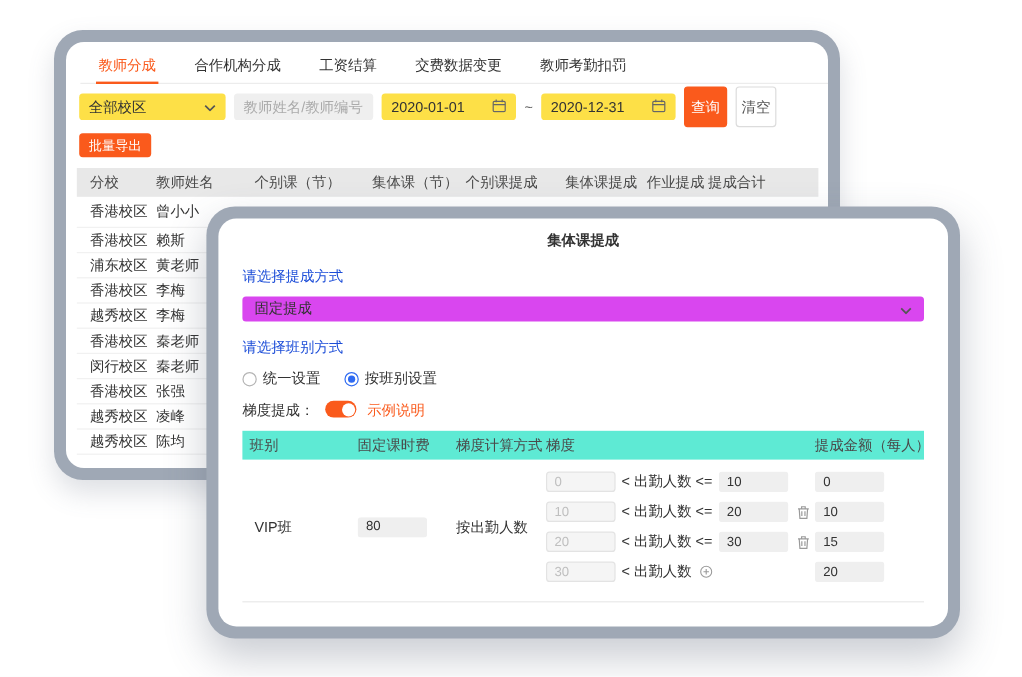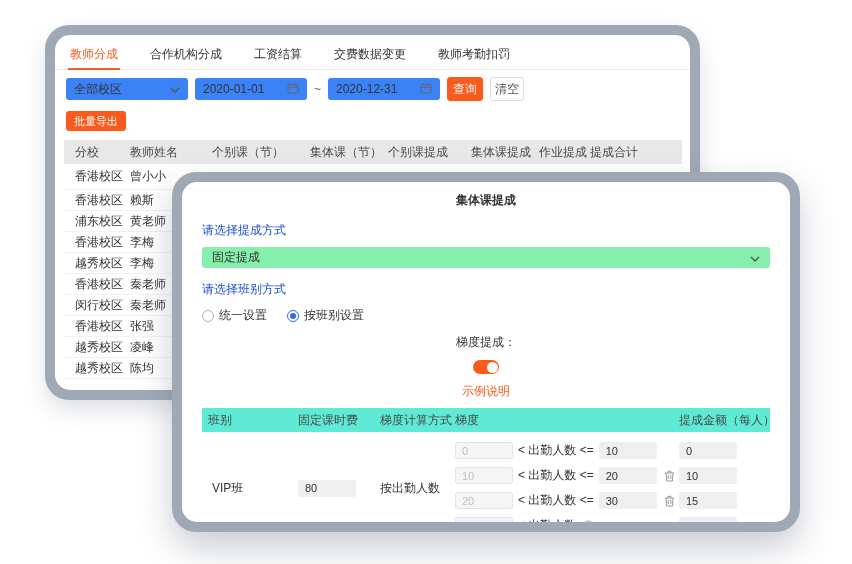--- a/index.html
+++ b/index.html
@@ -9,69 +9,69 @@
 
   
   .frame { position:absolute; background:#9fa8b5; border-radius:24px; }
   .frame-back  { left:45px; top:25px; width:655px; height:375px;
                  box-shadow:0 10px 22px rgba(90,100,120,.20); }
   .frame-front { left:172px; top:172px; width:628px; height:360px;
                  box-shadow:0 16px 34px rgba(80,90,110,.30); z-index:5; }
   .inner { position:absolute; inset:10px; background:#fff; border-radius:15px; overflow:hidden; }
 
   
-  .tabs-bar { position:absolute; top:0; left:0; right:0; height:35px;
+  .tabs-bar { position:absolute; top:0; left:12px; right:0; height:35px;
               border-bottom:1px solid #ececec; display:flex; gap:28px;
               padding-left:13px; align-items:stretch; }
   .tab { font-size:12px; color:#333; padding:11px 2px 0; cursor:default; }
   .tab.active { color:#fa5a1c; border-bottom:2px solid #fa5a1c; margin-bottom:-1px; }
 
   .filter-row { position:absolute; top:43px; left:11px; height:22px;
                 display:flex; align-items:center; gap:7px; }
-  .field { height:22px; background:#3b82f6; border-radius:3px; border:none;
+  .field { height:22px; background:#fde047; border-radius:3px; border:none;
            font-size:12px; color:#333; display:flex; align-items:center;
            padding:0 8px; font-family:inherit; }
   .select-field { width:122px; justify-content:space-between; }
   .text-input { width:116px; background:#efefef; }
   .text-input::placeholder { color:#ababab; }
   input.field { display:inline-block; line-height:20px; }
   .date-field { width:112px; justify-content:space-between; }
   .tilde { font-size:12px; color:#666; }
-  .btn { height:24px; border-radius:3px; font-size:12px; display:flex;
+  .btn { height:34px; border-radius:3px; font-size:12px; display:flex;
          align-items:center; justify-content:center; cursor:default; }
   .btn-primary { background:#fa5a1c; color:#fff; width:36px; border:1px solid #fa5a1c; }
   .btn-plain { background:#fff; color:#555; width:34px; border:1px solid #dcdcdc; }
 
   .export-btn { position:absolute; top:76px; left:11px; height:20px; padding:0 8px;
                 background:#fa5a1c; color:#fff; font-size:11px; border-radius:3px;
                 display:flex; align-items:center; }
 
   .bt { position:absolute; top:105px; left:9px; width:618px; font-size:12px; }
   .bt-grid { display:grid; grid-template-columns:55px 82px 98px 78px 83px 68px 51px auto;
              align-items:center; padding-left:11px; }
   .bt-header { height:24px; background:#e8e8e8; color:#4a4a4a; }
   .bt-row { height:21px; border-bottom:1px solid #f1f1f1; color:#333; }
   .bt-row.tall { height:26px; }
   .money-blue { color:#2d9cee; }
 
   
   .dlg { position:relative; padding:6px 20px 0; font-size:12px; }
   .dlg-title { text-align:center; font-weight:600; font-size:12px; margin-top:4px; }
   .dlg-label { margin-top:13px; color:#1d4ed8; }
-  .dlg-select { margin-top:8px; height:21px; width:100%; background:#86efac;
+  .dlg-select { margin-top:8px; height:21px; width:100%; background:#d946ef;
                 border-radius:3px; display:flex; align-items:center;
                 justify-content:space-between; padding:0 10px;text-align:right; }
   .radio-row { margin-top:9px; display:flex; align-items:center; gap:20px; }
   .radio-opt { display:flex; align-items:center; gap:5px; }
   .radio { width:12px; height:12px; border-radius:50%; border:1px solid #b5b5b5;
            background:#fff; position:relative; flex:none; }
   .radio.selected { border-color:#2f6bf2; }
   .radio.selected::after { content:""; position:absolute; inset:2px;
            border-radius:50%; background:#2f6bf2; }
-  .toggle-row { margin-top:10px; display:flex; align-items:center; gap:9px;flex-direction:column; }
+  .toggle-row { margin-top:10px; display:flex; align-items:flex-start; gap:9px; }
   .toggle { width:26px; height:14px; border-radius:7px; background:#fa5a1c; position:relative; flex:none; }
   .toggle::after { content:""; position:absolute; right:1.5px; top:1.5px; width:11px; height:11px;
            border-radius:50%; background:#fff; }
   .link { color:#fa5a1c; }
 
   .dg-cols { display:grid; grid-template-columns:92px 82px 75px 222px 1fr; }
   .dg-header { margin-top:8px; height:24px; background:#5eead4; color:#4a4a4a; align-items:center; }
   .dg-header > div { padding-left:4px; white-space:nowrap; }
   .dg-header > div:first-child { padding-left:6px; }
   .dg-header > div:last-child { padding-left:6px; }
@@ -107,20 +107,21 @@
 
       <div class="filter-row">
         <div class="field select-field">
           <span>全部校区</span>
           <span>
             <svg width="10" height="6" viewBox="0 0 10 6">
                 <path d="M1 1l4 4 4-4" stroke="#555" stroke-width="1.4" fill="none"></path>
               </svg>
           </span>
         </div>
+        <input class="field text-input" placeholder="教师姓名/教师编号" style="">
         <div class="field date-field">
           <span>2020-01-01</span>
           <span>
             <svg width="12" height="12" viewBox="0 0 12 12" fill="none" stroke="#666">
               <rect x="1" y="2.5" width="10" height="8.5" rx="1"></rect>
                 <line x1="1" y1="5.2" x2="11" y2="5.2"></line>
               <line x1="3.5" y1="1" x2="3.5" y2="3.2"></line>
                 <line x1="8.5" y1="1" x2="8.5" y2="3.2"></line>
             </svg>
           </span>

